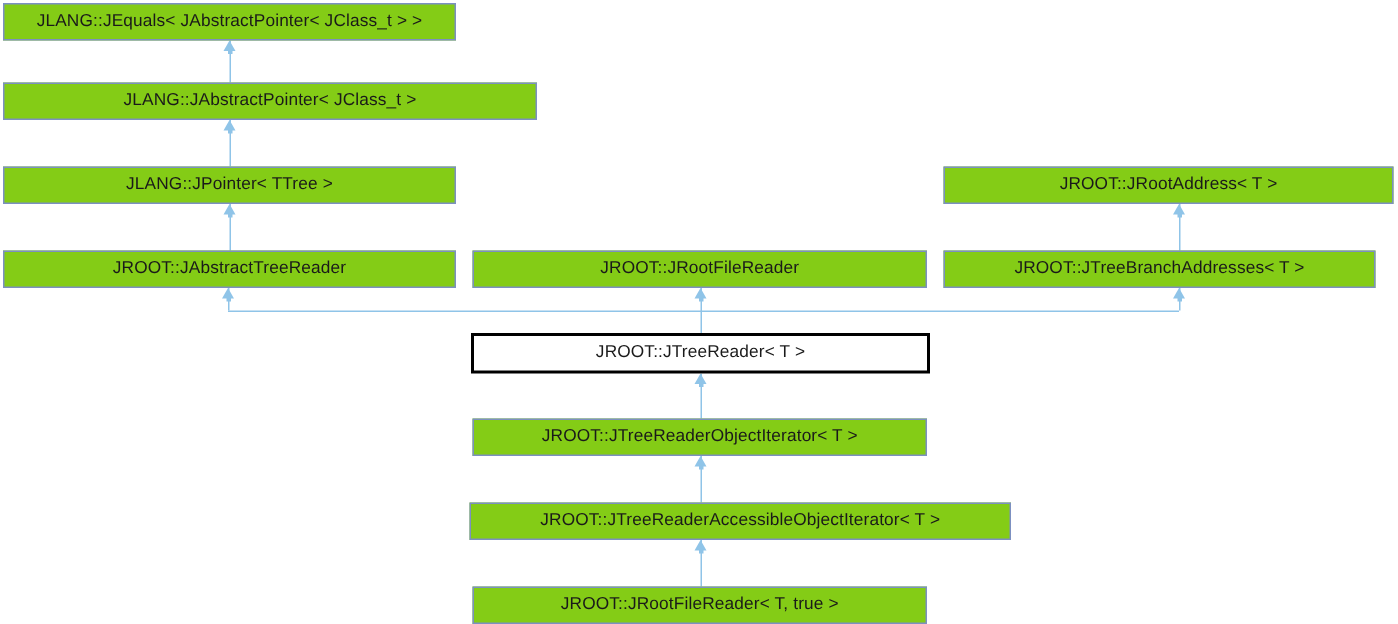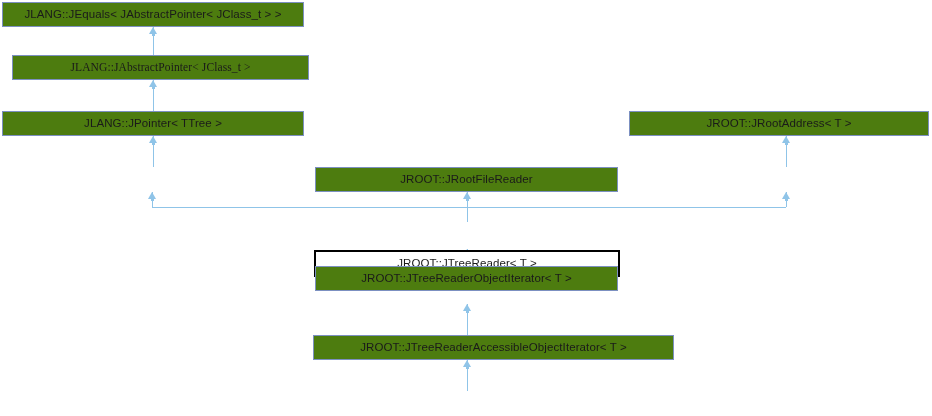--- a/index.html
+++ b/index.html
@@ -13,21 +13,21 @@
   #diagram {
     position: relative;
     width: 932px;
     height: 416px;
     background: #ffffff;
     overflow: hidden;
   }
   .node {
     position: absolute;
     box-sizing: border-box;
-    background: #4d7c0f;
+    background: #84cc16;
     border: 1px solid #7c90c1;
     color: #1a1a1a;
     font-size: 11.5px;
     line-height: 1;
     display: flex;
     align-items: center;
     justify-content: center;
     text-align: center;
     white-space: nowrap;
     letter-spacing: 0.1px;
@@ -92,34 +92,43 @@
     <div class="arrow-stem" style="left: 151px; top: 198px;"></div>
     <div class="edge-v" style="left: 467px; top: 192px; height: 30px;"></div>
     <div class="arrowhead" style="left: 463px; top: 192px;"></div>
     <div class="arrow-stem" style="left: 466px; top: 198px;"></div>
     <div class="edge-v" style="left: 786px; top: 192px; height: 15px;"></div>
     <div class="arrowhead" style="left: 782px; top: 192px;"></div>
     <div class="arrow-stem" style="left: 785px; top: 198px;"></div>
     <div class="node" style="left: 2px; top: 2px; width: 302px; height: 25px;">
       <span>JLANG::JEquals&lt; JAbstractPointer&lt; JClass_t &gt; &gt;</span>
     </div>
-    <div class="node" style="left: 12px; top: 55px; width: 297px; height: 25px; font-family: Liberation Serif, serif;">
+    <div class="node" style="left: 2px; top: 55px; width: 356px; height: 25px;">
       <span>JLANG::JAbstractPointer&lt; JClass_t &gt;</span>
     </div>
     <div class="node" style="left: 2px; top: 111px; width: 302px; height: 25px;">
       <span>JLANG::JPointer&lt; TTree &gt;</span>
     </div>
     <div class="node" style="left: 629px; top: 111px; width: 300px; height: 25px;">
       <span>JROOT::JRootAddress&lt; T &gt;</span>
     </div>
+    <div class="node" style="left: 2px; top: 167px; width: 302px; height: 25px;">
+      <span>JROOT::JAbstractTreeReader</span>
+    </div>
     <div class="node" style="left: 315px; top: 167px; width: 303px; height: 25px;">
       <span>JROOT::JRootFileReader</span>
     </div>
-    <div class="node current" style="left: 314px; top: 222px; width: 306px; height: 27px; margin-top: 28px;">
+    <div class="node" style="left: 629px; top: 167px; width: 288px; height: 25px;">
+      <span>JROOT::JTreeBranchAddresses&lt; T &gt;</span>
+    </div>
+    <div class="node current" style="left: 314px; top: 222px; width: 306px; height: 27px;">
       <span>JROOT::JTreeReader&lt; T &gt;</span>
     </div>
-    <div class="node" style="left: 315px; top: 266px; width: 303px; height: 25px;">
+    <div class="node" style="left: 315px; top: 279px; width: 303px; height: 25px;">
       <span>JROOT::JTreeReaderObjectIterator&lt; T &gt;</span>
     </div>
     <div class="node" style="left: 313px; top: 335px; width: 361px; height: 25px;">
       <span>JROOT::JTreeReaderAccessibleObjectIterator&lt; T &gt;</span>
     </div>
+    <div class="node" style="left: 315px; top: 391px; width: 303px; height: 25px;">
+      <span>JROOT::JRootFileReader&lt; T, true &gt;</span>
+    </div>
   </div>
 
 </body></html>

